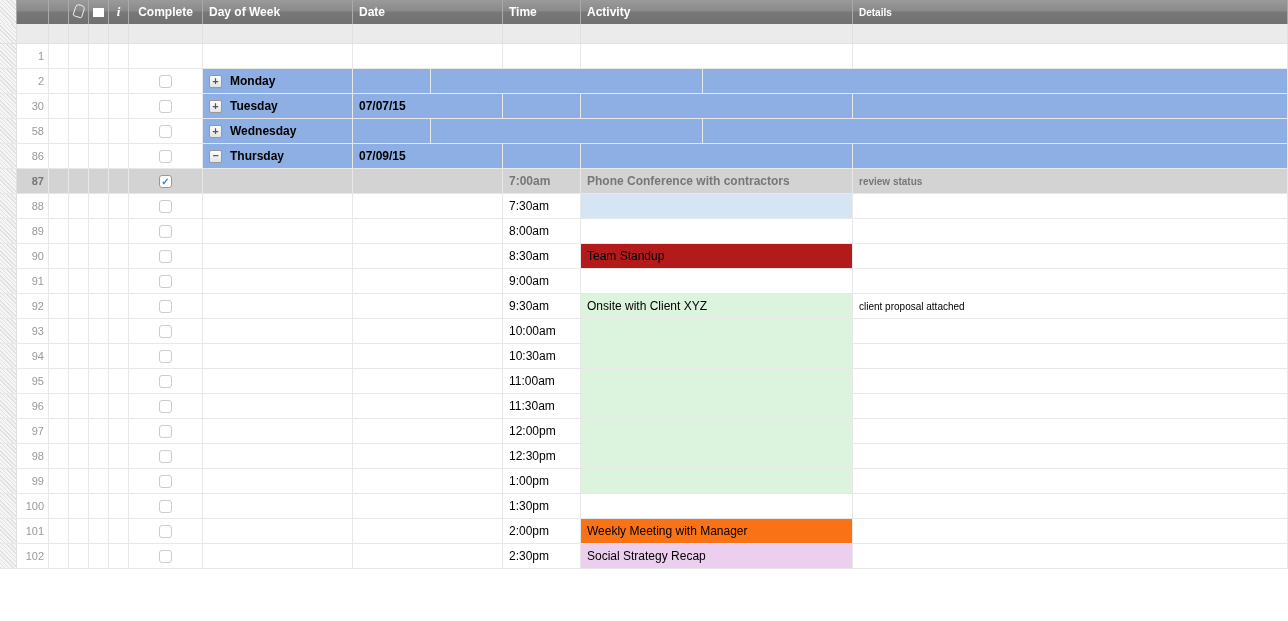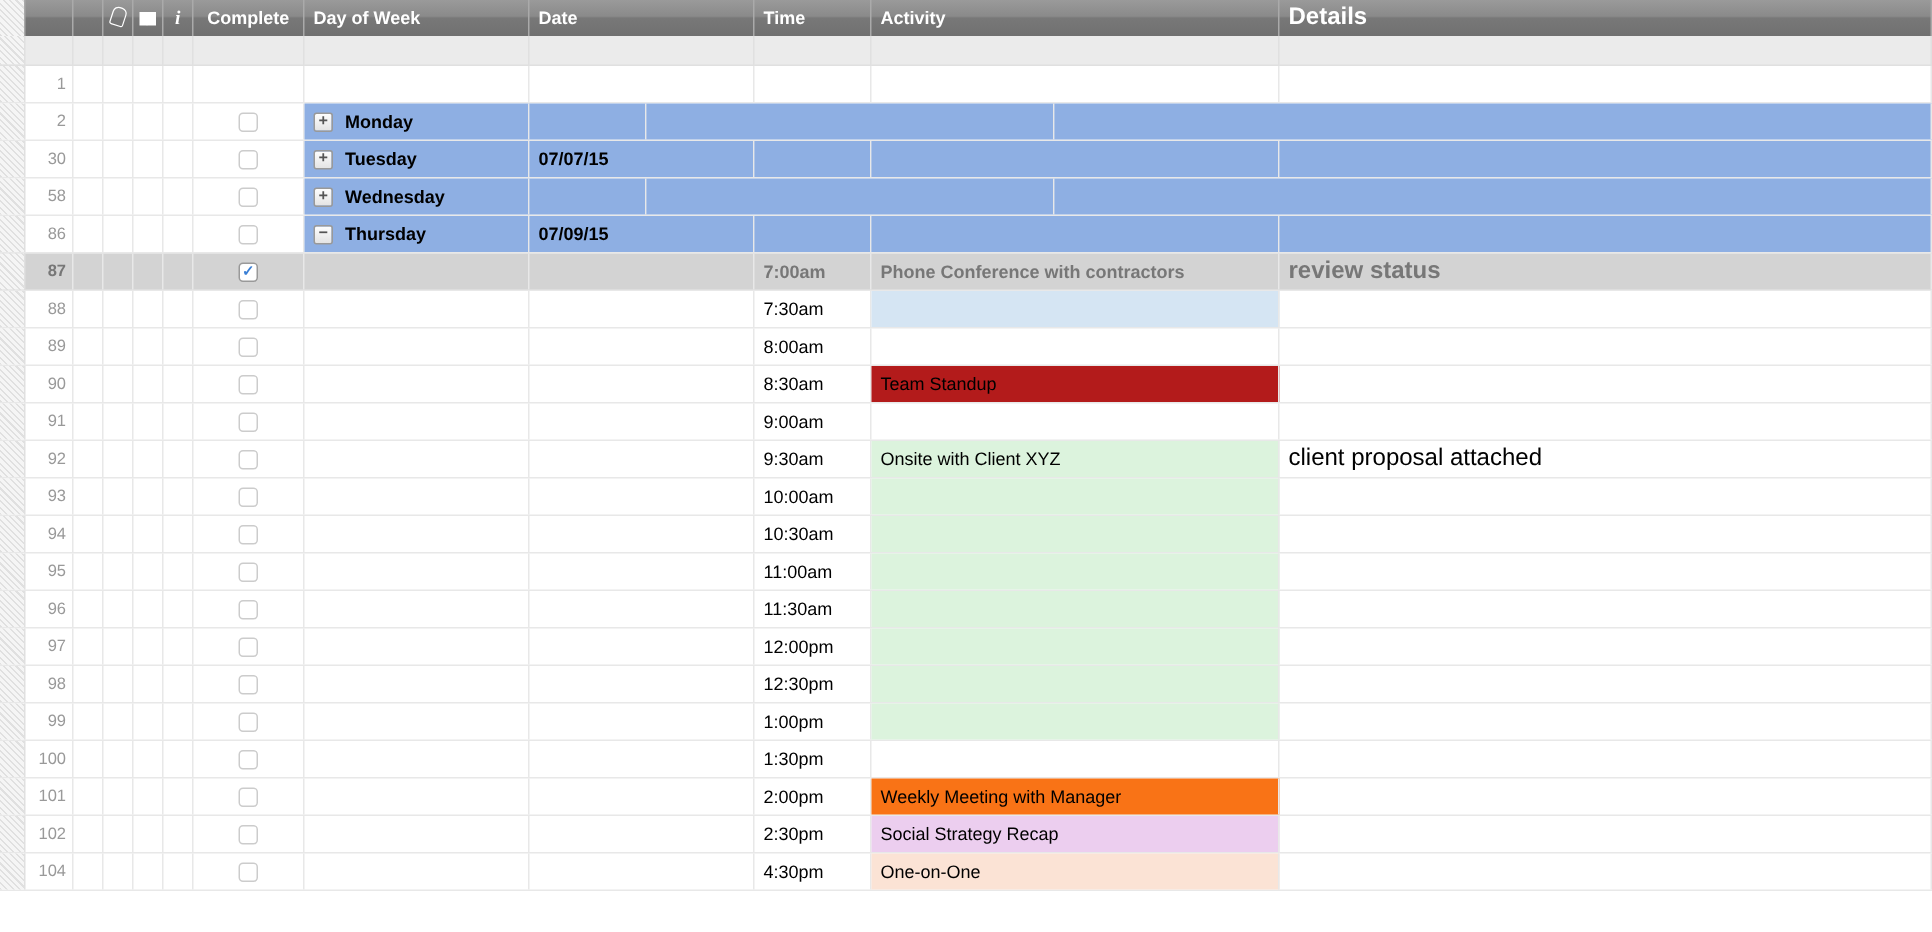--- a/index.html
+++ b/index.html
@@ -24,21 +24,21 @@
     .c-rownum { width: 32px; flex-shrink: 0; justify-content: flex-end; color: #999; font-size: 11px; padding-right: 4px; }
     .c-i1 { width: 20px; flex-shrink: 0; justify-content: center; }
     .c-i2 { width: 20px; flex-shrink: 0; justify-content: center; }
     .c-i3 { width: 20px; flex-shrink: 0; justify-content: center; }
     .c-i4 { width: 20px; flex-shrink: 0; justify-content: center; }
     .c-complete { width: 74px; flex-shrink: 0; justify-content: center; text-align: right; }
     .c-day { width: 150px; flex-shrink: 0; }
     .c-date { width: 150px; flex-shrink: 0; }
     .c-time { width: 78px; flex-shrink: 0; }
     .c-activity { width: 272px; flex-shrink: 0; font-size: 12px; }
-    .c-details { flex: 1; font-size: 16px; }
+    .c-details { flex: 1; font-size: 10px; }
     
     .row.parent .c-day, .row.parent .c-date, .row.parent .c-time, .row.parent .c-activity, .row.parent .c-details { background: #8eafe3; font-weight: bold; }
     .row.parent .c-day { padding-left: 6px; }
     .row.selected { background: #d3d3d3; font-weight: bold; }
     .row.selected .cell { color: #777; }
     
     .expand-btn { width: 13px; height: 13px; background: linear-gradient(to bottom, #fdfdfd, #e4e4e4); border: 1px solid #999; border-radius: 2px; display: inline-flex; align-items: center; justify-content: center; margin-right: 8px; font-size: 10px; line-height: 1; color: #555; cursor: pointer; font-family: monospace; flex-shrink: 0; }
     
     .checkbox { width: 13px; height: 13px; border: 1px solid #ccc; border-radius: 3px; background: #fff; display: inline-flex; align-items: center; justify-content: center; cursor: pointer; }
     .checkbox.checked { border-color: #999; }
@@ -438,31 +438,15 @@
         <div class="cell c-i4"></div>
         <div class="cell c-complete">
           <span class="checkbox"></span>
         </div>
         <div class="cell c-day"></div>
         <div class="cell c-date"></div>
         <div class="cell c-time">2:30pm</div>
         <div class="cell c-activity fill-purple">Social Strategy Recap</div>
         <div class="cell c-details"></div>
       </div>
-      <div class="row">
-        <div class="cell c-handle" style="border-right: 1px solid rgb(224, 224, 224);"></div>
-        <div class="cell c-rownum">104</div>
-        <div class="cell c-i1"></div>
-        <div class="cell c-i2"></div>
-        <div class="cell c-i3"></div>
-        <div class="cell c-i4"></div>
-        <div class="cell c-complete">
-          <span class="checkbox"></span>
-        </div>
-        <div class="cell c-day"></div>
-        <div class="cell c-date"></div>
-        <div class="cell c-time">4:30pm</div>
-        <div class="cell c-activity fill-peach">One-on-One</div>
-        <div class="cell c-details"></div>
-      </div>
     </div>
 
 </div>
 
 </body></html>

